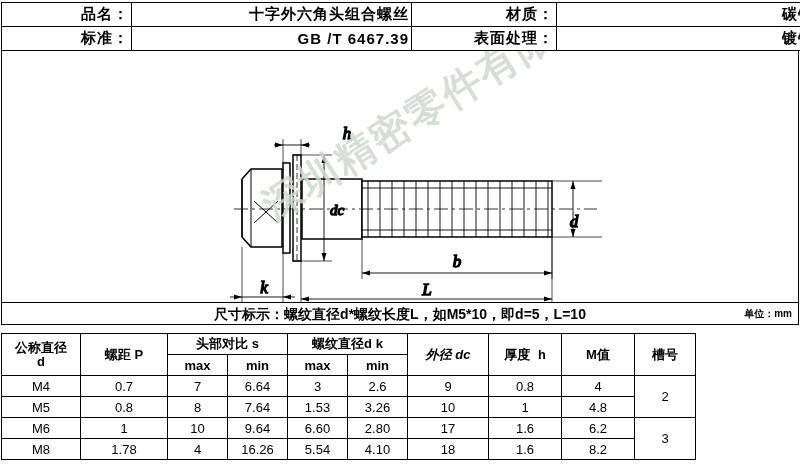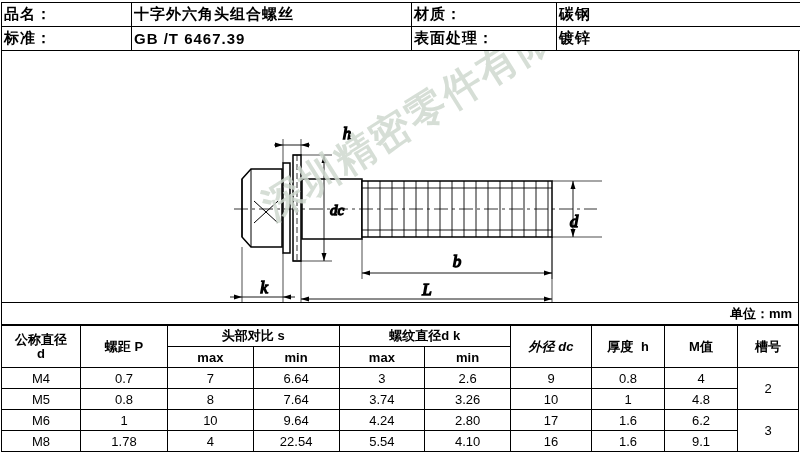--- a/index.html
+++ b/index.html
@@ -15,21 +15,21 @@
   
   table.hdr{
     border-collapse:collapse;
     width:798px;
     margin:2px 0 0 1px;
     table-layout:fixed;
   }
   table.hdr td{
     border:1.5px solid #000;
     height:23px;
-    text-align:left;
+    text-align:right;
     vertical-align:middle;
     font-size:15px;
     font-weight:bold;
     padding:0 2px;
     letter-spacing:1px;
   }
   td.lbl{width:125px;}
   td.val1{width:275px;font-weight:normal;}
   td.lbl2{width:140px;}
   td.val2{width:255px;font-weight:normal;}
@@ -68,28 +68,28 @@
     border:1.5px solid #000;
     border-top:none;
     box-sizing:border-box;
     height:22px;
     line-height:22px;
     font-size:14px;
     font-weight:bold;
     text-align:center;
   }
   .note .unit{
-    position:absolute;right:6px;top:0;font-size:13px;font-weight:bold;
+    position:absolute;right:6px;top:0;font-size:10px;font-weight:bold;
   }
 
   
   table.spec{
     border-collapse:collapse;
-    width:798px;
-    margin:0 0 0 1px;
+    width:695px;
+    margin:8px 0 0 1px;
     table-layout:fixed;
     font-size:13px;
   }
   table.spec th, table.spec td{
     border:1.5px solid #000;
     text-align:center;
     vertical-align:middle;
     height:20px;
     padding:0;
     font-weight:normal;
@@ -237,20 +237,21 @@
         <text x="455" y="216" font-family="'Liberation Serif',serif" font-style="italic" font-size="17" fill="#000" text-anchor="middle">b</text>
         <text x="262" y="242" font-family="'Liberation Serif',serif" font-style="italic" font-size="17" fill="#000" text-anchor="middle">k</text>
         <text x="425" y="244" font-family="'Liberation Serif',serif" font-style="italic" font-size="17" fill="#000" text-anchor="middle">L</text>
       </g>
     </svg>
 
     <div class="wm">深圳精密零件有限公司</div>
   </div>
 
   <div class="note">
+    <span>尺寸标示：螺纹直径d*螺纹长度L，如M5*10，即d=5，L=10</span>
     <span class="unit">单位：mm</span>
   </div>
 
   <table class="spec">
     <tbody>
         <tr>
       <th class="c0" rowspan="2">
         <div class="hd-d"><span>公称直径</span><br><span>d</span></div>
       </th>
       <th class="c1" rowspan="2">螺距 P</th>
@@ -278,45 +279,45 @@
       <td>9</td>
       <td>0.8</td>
       <td>4</td>
       <td rowspan="2">2</td>
     </tr>
     <tr>
       <td>M5</td>
       <td>0.8</td>
       <td>8</td>
       <td>7.64</td>
-      <td>3.74</td>
+      <td>1.53</td>
       <td>3.26</td>
       <td>10</td>
       <td>1</td>
       <td>4.8</td>
     </tr>
     <tr>
       <td>M6</td>
       <td>1</td>
       <td>10</td>
       <td>9.64</td>
-      <td>4.24</td>
+      <td>6.60</td>
       <td>2.80</td>
       <td>17</td>
       <td>1.6</td>
       <td>6.2</td>
       <td rowspan="2">3</td>
     </tr>
     <tr>
       <td>M8</td>
       <td>1.78</td>
       <td>4</td>
-      <td>22.54</td>
+      <td>16.26</td>
       <td>5.54</td>
       <td>4.10</td>
-      <td>16</td>
+      <td>18</td>
       <td>1.6</td>
-      <td>9.1</td>
+      <td>8.2</td>
     </tr>
   </tbody>
     </table>
 
 </div>
 
 </body></html>

